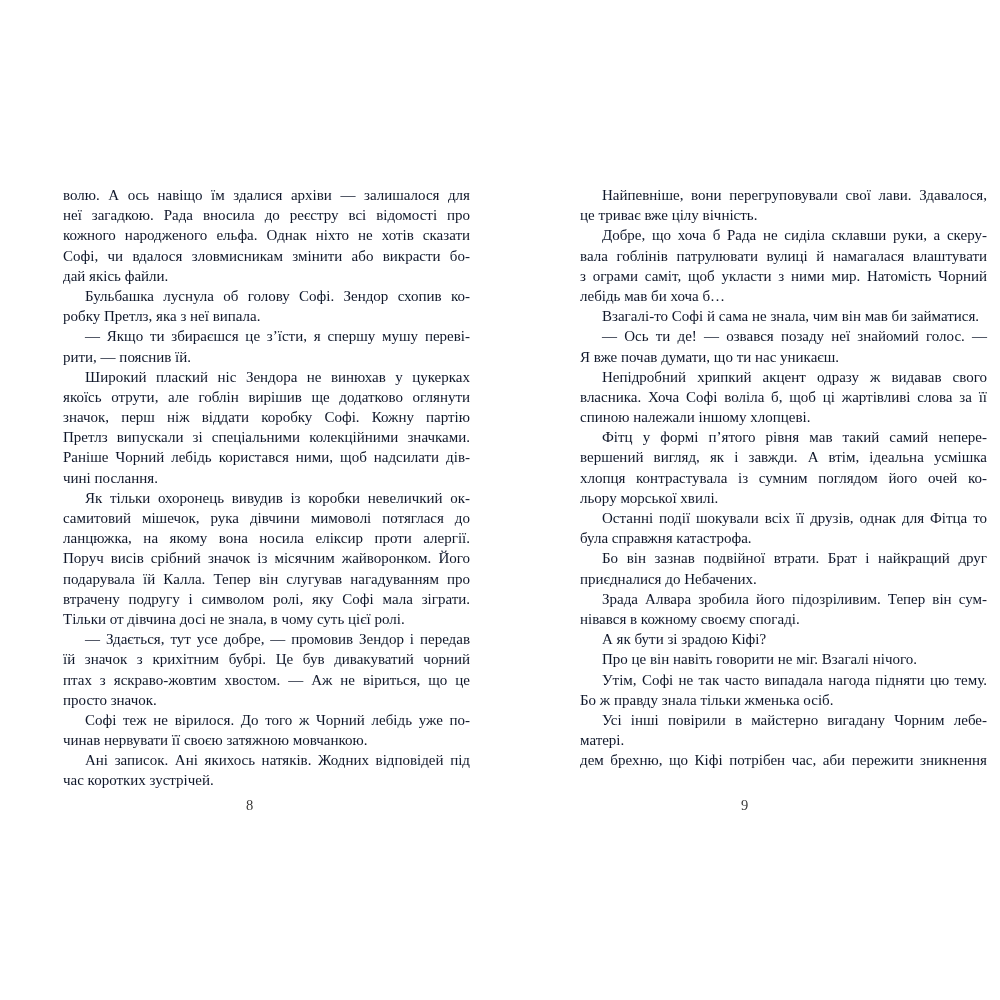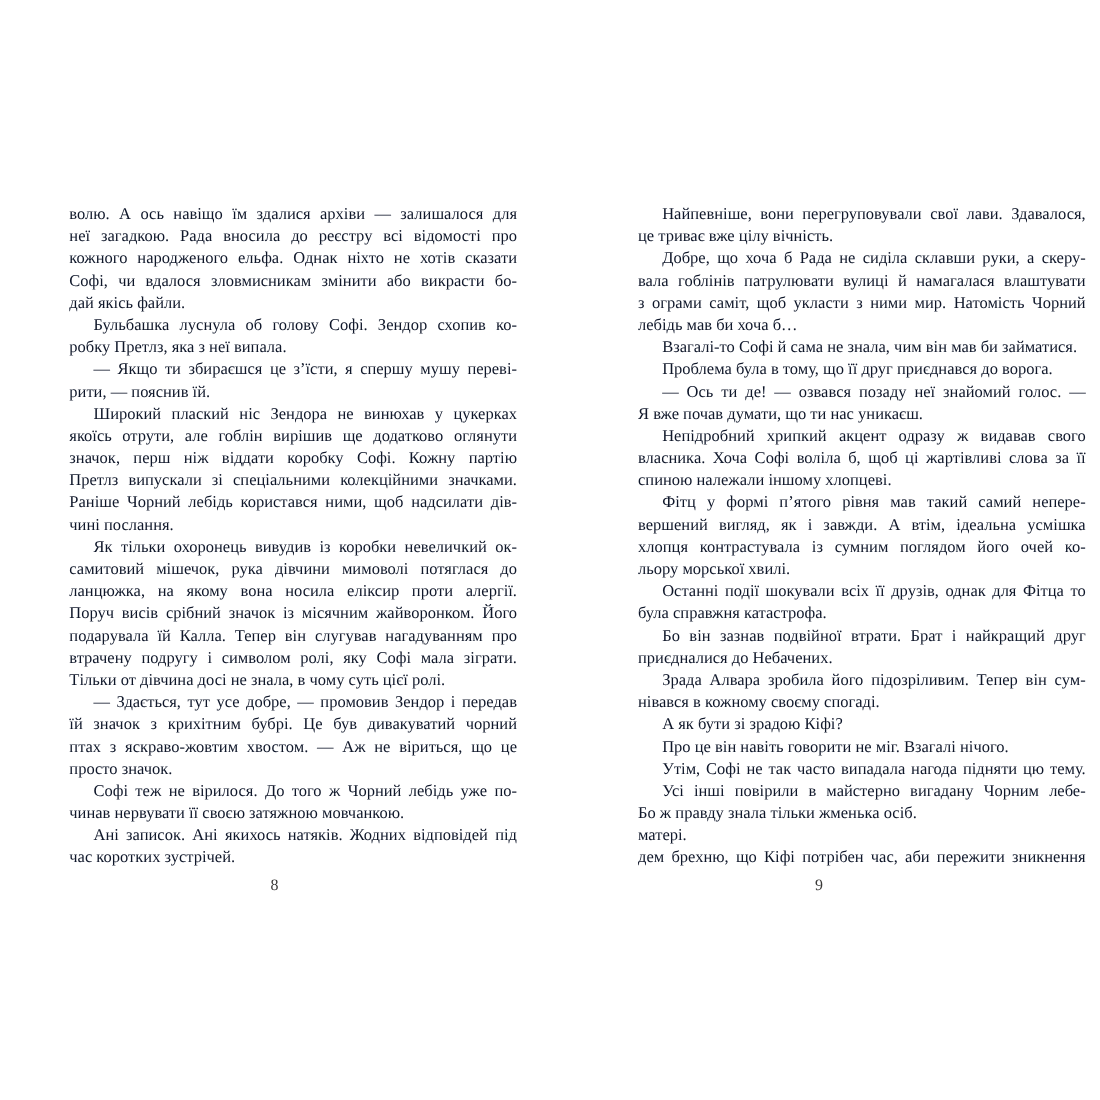--- a/index.html
+++ b/index.html
@@ -86,38 +86,37 @@
     </div>
   <div class="folio left">8</div>
   <div class="text-block right">
       <div class="line i">Найпевніше, вони перегруповували свої лави. Здавалося,</div>
       <div class="line e">це триває вже цілу вічність.</div>
       <div class="line i">Добре, що хоча б Рада не сиділа склавши руки, а скеру-</div>
       <div class="line">вала гоблінів патрулювати вулиці й намагалася влаштувати</div>
       <div class="line">з ограми саміт, щоб укласти з ними мир. Натомість Чорний</div>
       <div class="line e">лебідь мав би хоча б…</div>
       <div class="line i e">Взагалі-то Софі й сама не знала, чим він мав би займатися.</div>
-      <div class="line i e">Проблема була в тому, що її друг приєднався до ворога.</div>
       <div class="line i">— Ось ти де! — озвався позаду неї знайомий голос. —</div>
       <div class="line e">Я вже почав думати, що ти нас уникаєш.</div>
       <div class="line i">Непідробний хрипкий акцент одразу ж видавав свого</div>
       <div class="line">власника. Хоча Софі воліла б, щоб ці жартівливі слова за її</div>
       <div class="line e">спиною належали іншому хлопцеві.</div>
       <div class="line i">Фітц у формі п’ятого рівня мав такий самий непере-</div>
       <div class="line">вершений вигляд, як і завжди. А втім, ідеальна усмішка</div>
       <div class="line">хлопця контрастувала із сумним поглядом його очей ко-</div>
       <div class="line e">льору морської хвилі.</div>
       <div class="line i">Останні події шокували всіх її друзів, однак для Фітца то</div>
       <div class="line e">була справжня катастрофа.</div>
       <div class="line i">Бо він зазнав подвійної втрати. Брат і найкращий друг</div>
       <div class="line e">приєдналися до Небачених.</div>
       <div class="line i">Зрада Алвара зробила його підозріливим. Тепер він сум-</div>
       <div class="line e">нівався в кожному своєму спогаді.</div>
       <div class="line i e">А як бути зі зрадою Кіфі?</div>
       <div class="line i e">Про це він навіть говорити не міг. Взагалі нічого.</div>
       <div class="line i">Утім, Софі не так часто випадала нагода підняти цю тему.</div>
+      <div class="line e">Бо ж правду знала тільки жменька осіб.</div>
       <div class="line i">Усі інші повірили в майстерно вигадану Чорним лебе-</div>
-      <div class="line e">Бо ж правду знала тільки жменька осіб.</div>
       <div class="line e">матері.</div>
       <div class="line">дем брехню, що Кіфі потрібен час, аби пережити зникнення</div>
     </div>
   <div class="folio right">9</div>
 </div>
 
 </body></html>

